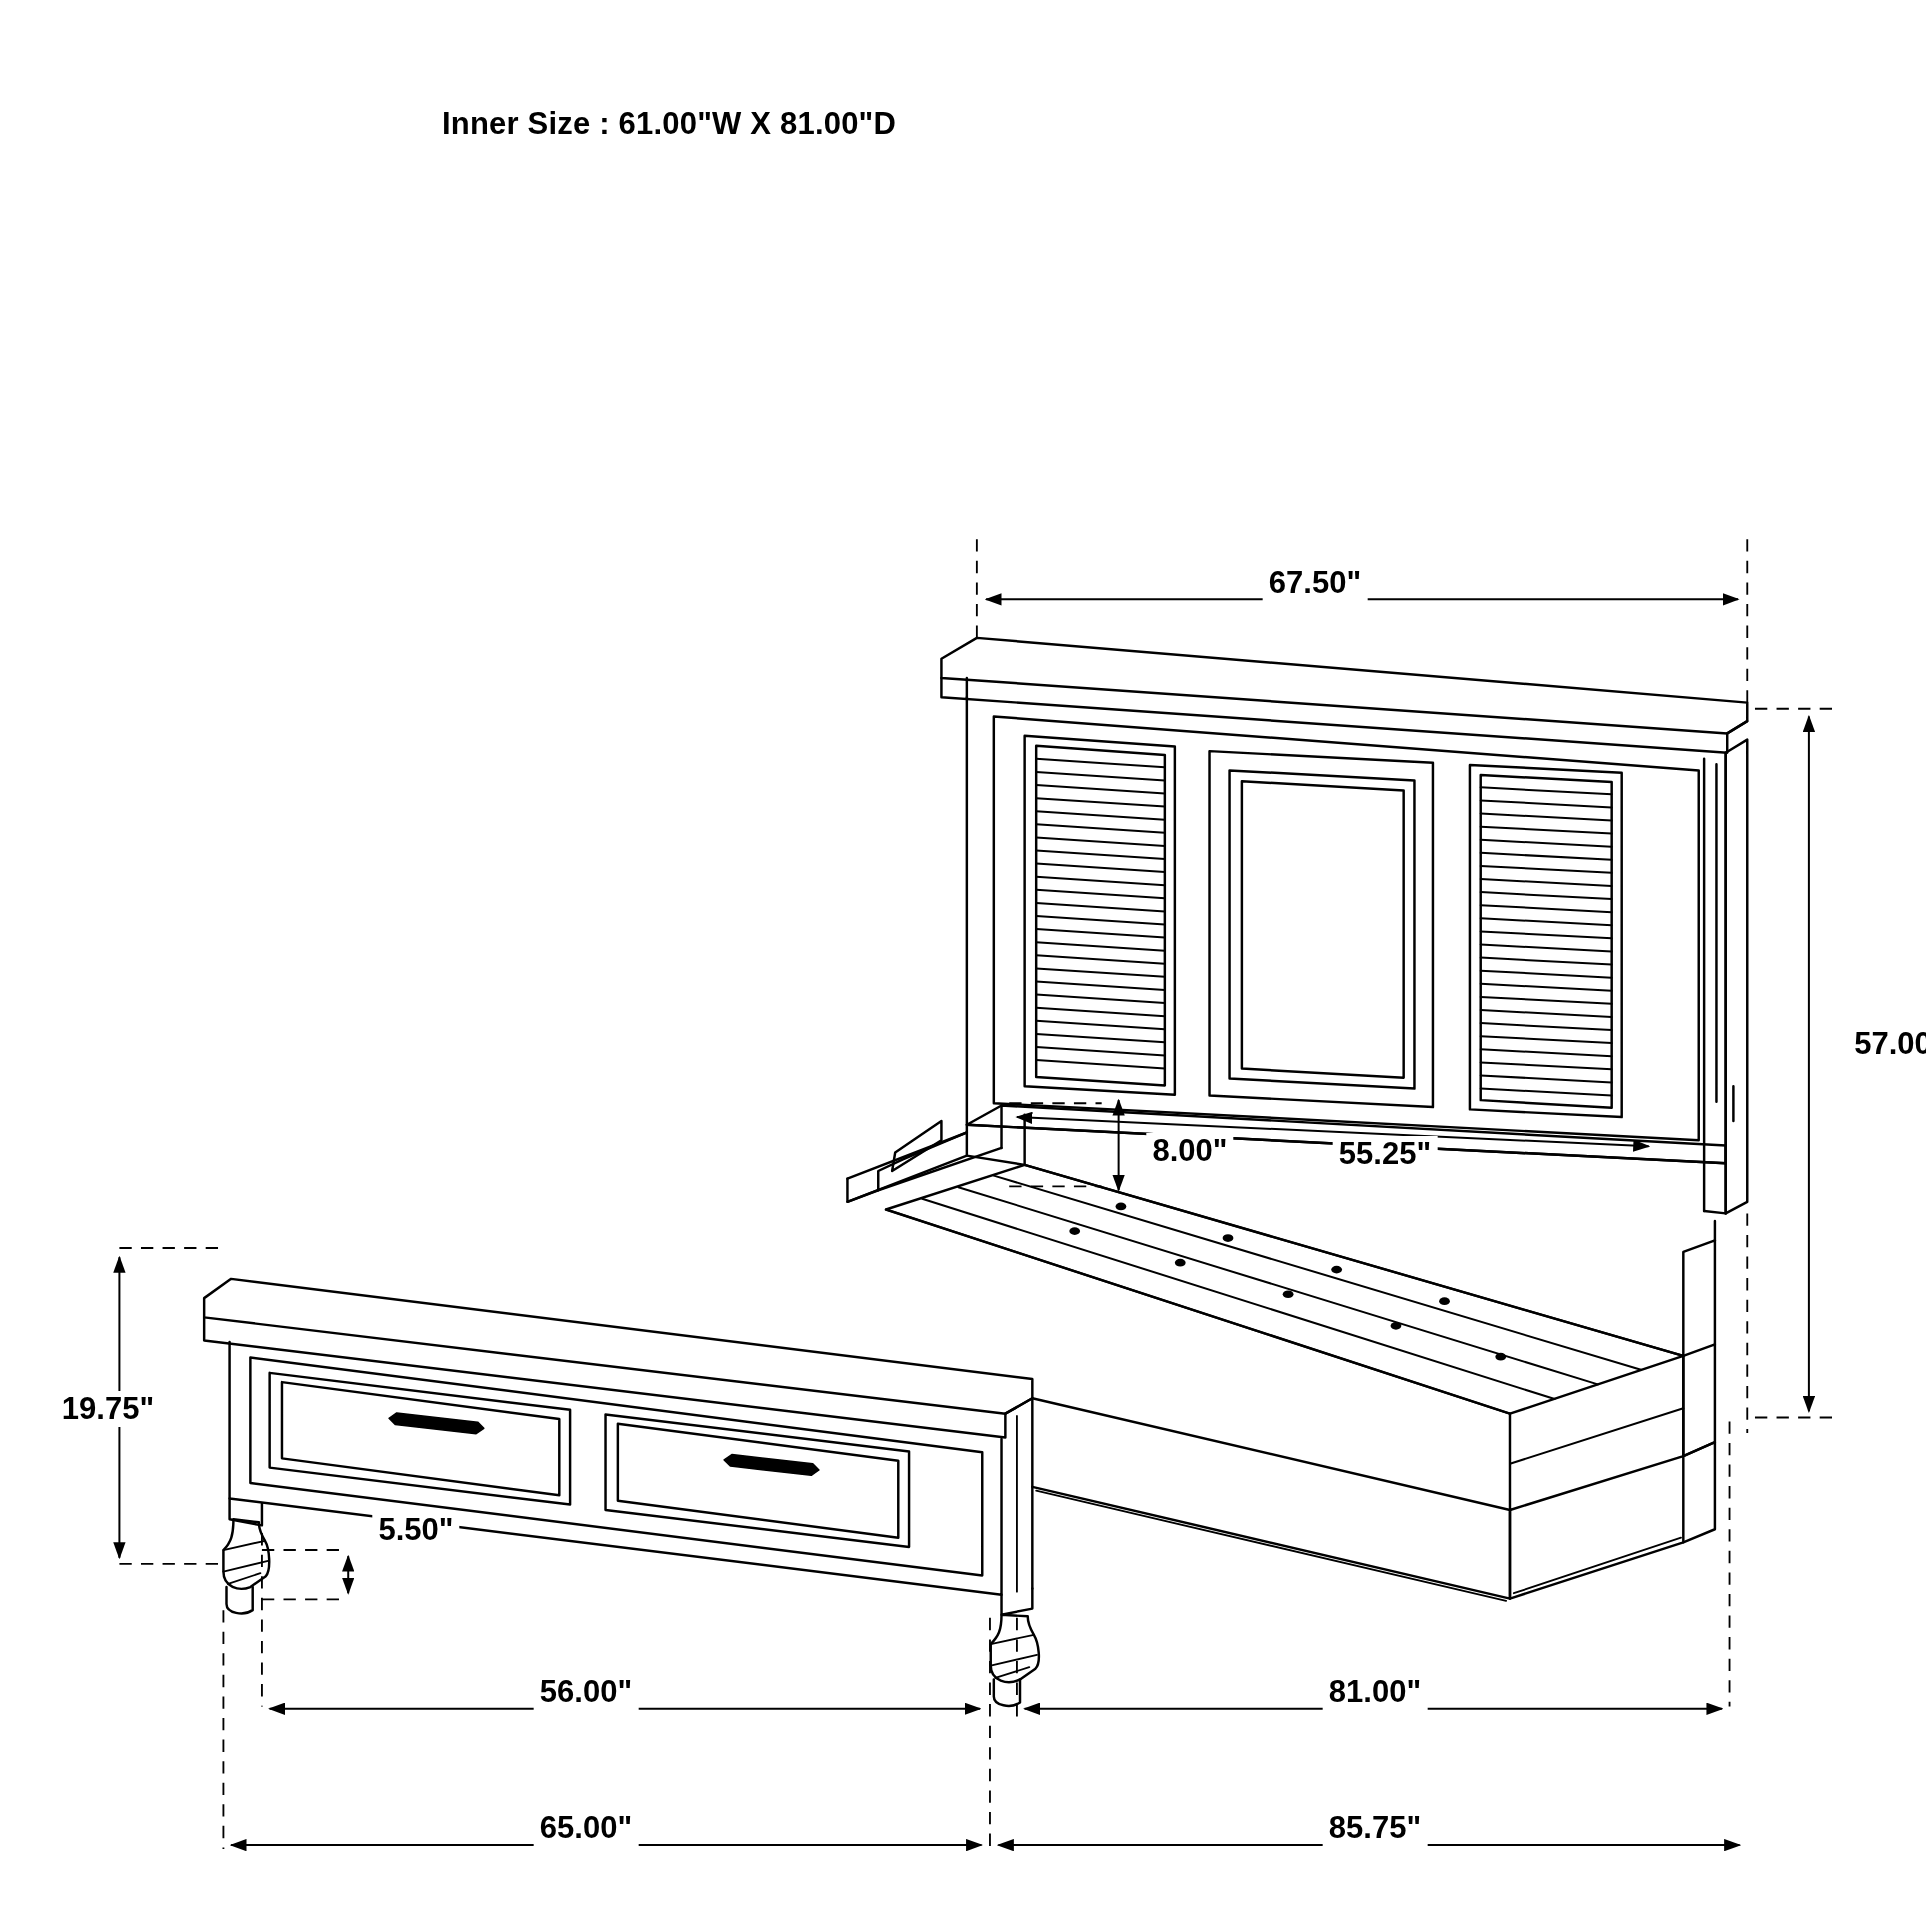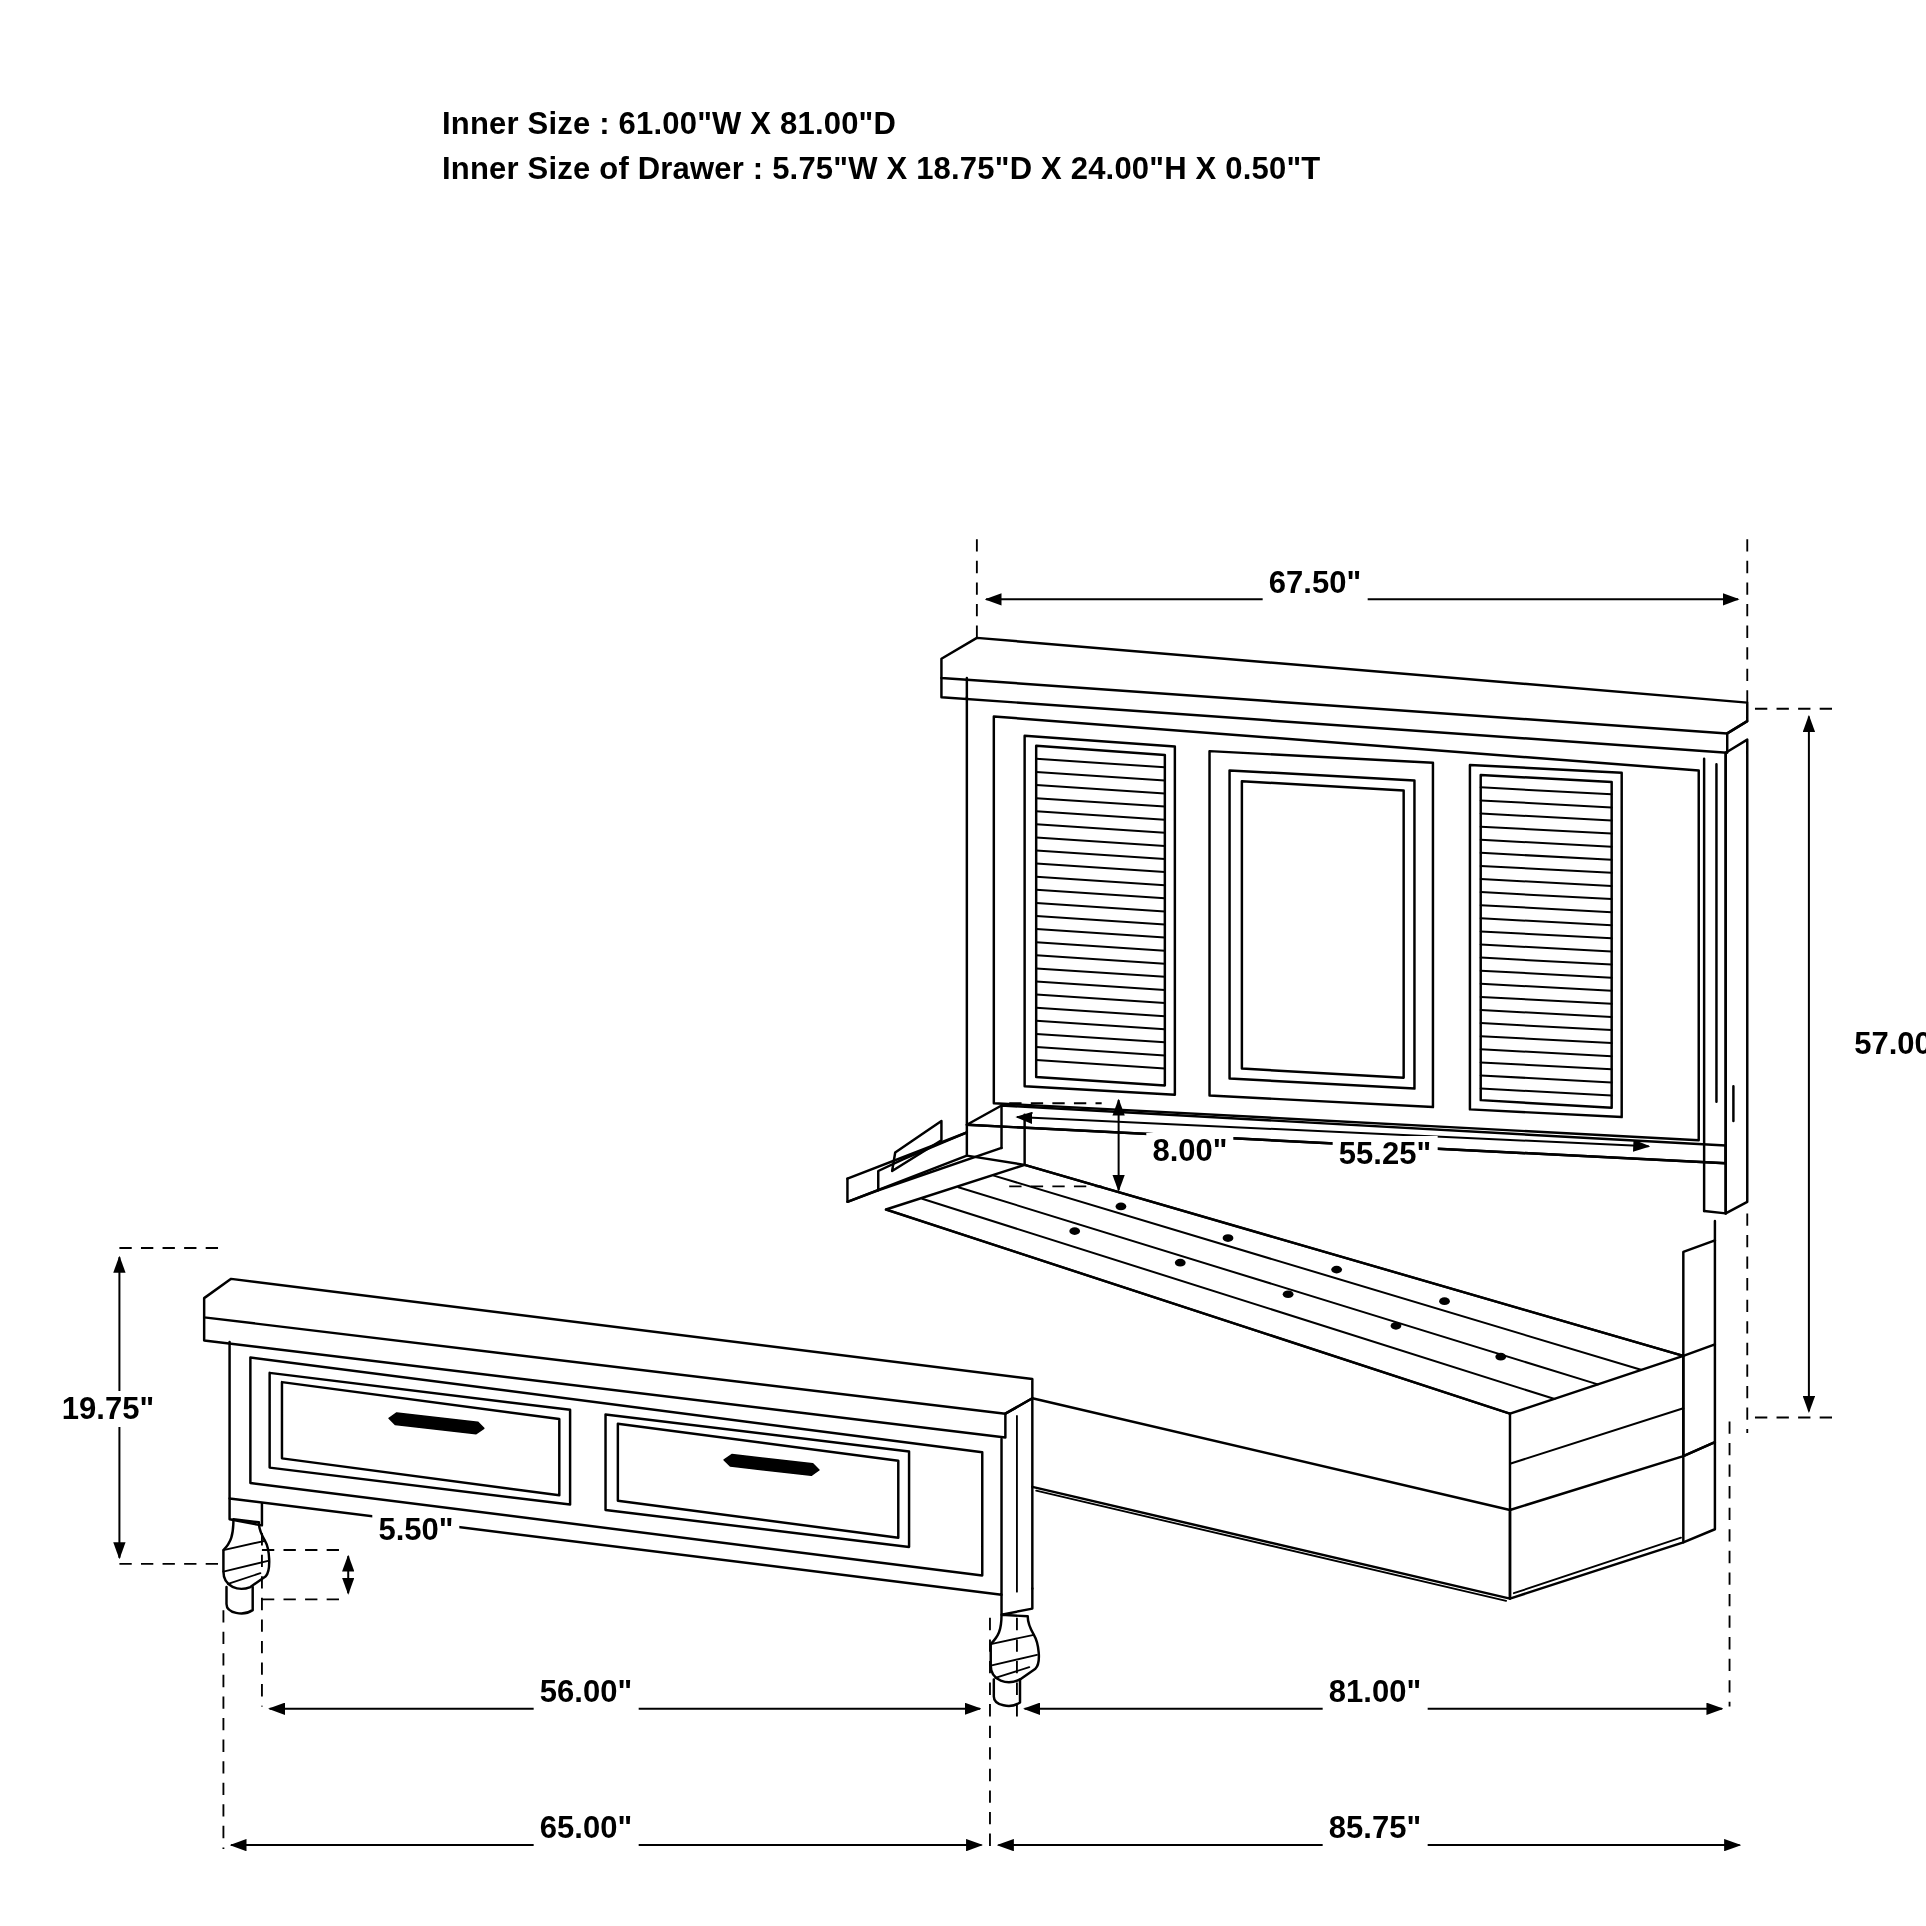--- a/index.html
+++ b/index.html
@@ -44,21 +44,20 @@
   }
   svg { display: block; }
 </style>
 </head>
 <body>
 
 <div id="stage">
 
   <div class="notes">
     <div>Inner Size : 61.00"W X 81.00"D</div>
-    <div>Inner Size of Drawer : 5.75"W X 18.75"D X 24.00"H X 0.50"T</div>
   </div>
 
   <svg width="1926" height="1926" viewBox="0 0 2500 2500">
     <defs>
       <marker id="ah" markerWidth="22" markerHeight="16" refX="20" refY="8" orient="auto" markerUnits="userSpaceOnUse">
         <path d="M0,0 L22,8 L0,16 z" fill="#000"></path>
       </marker>
       <marker id="ahs" markerWidth="22" markerHeight="16" refX="2" refY="8" orient="auto" markerUnits="userSpaceOnUse">
         <path d="M22,0 L0,8 L22,16 z" fill="#000"></path>
       </marker>

